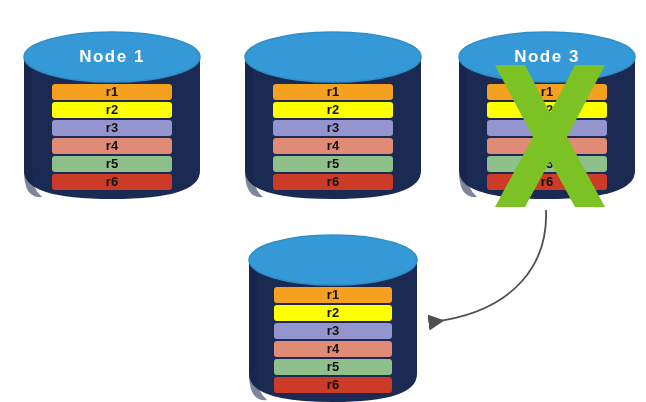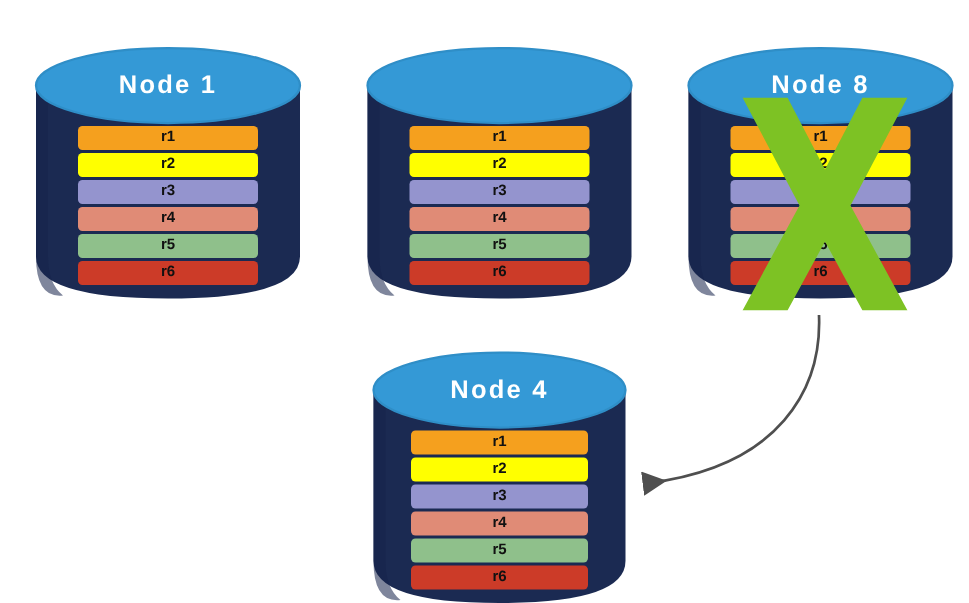--- a/index.html
+++ b/index.html
@@ -46,21 +46,21 @@
     position: absolute;
     left: 0;
     width: 100%;
   }
   .row-bar {
     position: relative;
     height: 16px;
     margin: 0 auto 2px auto;
     border-radius: 3px;
     text-align: center;
-    font-size: 10px;
+    font-size: 13px;
     font-weight: bold;
     color: #111111;
     line-height: 16px;
     font-family: "Liberation Sans", sans-serif;
     box-sizing: border-box;
   }
   .x-mark {
     position: absolute;
     pointer-events: none;
   }
@@ -110,41 +110,40 @@
         <div class="row-bar" style="background: rgb(204, 59, 40); width: 120px;">r6</div>
       </div>
   </div>
 
   <div class="node" style="left:457px; top:10px; width:180px; height:172px;">
     <svg class="node-svg" width="180" height="172" viewBox="0 0 180 172">
       <path d="M2,28 L2,142 Q2,170 90,170 Q178,170 178,142 L178,28 Z" fill="#1b2a52"></path>
       <path d="M2,28 L2,142 Q2,170 20,168 Q10,160 10,142 L10,28 Z" fill="#16224a" opacity="0.55"></path>
       <ellipse cx="90" cy="28" rx="88" ry="25" fill="#3499d6" stroke="#2f8ec7" stroke-width="1.5"></ellipse>
     </svg>
-    <div class="node-title" style="top:18px;">Node  8</div>
+    <div class="node-title" style="top:18px;">Node  3</div>
     <div class="rows" style="top:55px;">
         <div class="row-bar" style="background: rgb(245, 160, 30); width: 120px;">r1</div>
         <div class="row-bar" style="background: rgb(255, 255, 0); width: 120px;">r2</div>
         <div class="row-bar" style="background: rgb(148, 148, 206); width: 120px;">r3</div>
         <div class="row-bar" style="background: rgb(224, 139, 118); width: 120px;">r4</div>
         <div class="row-bar" style="background: rgb(143, 192, 139); width: 120px;">r5</div>
         <div class="row-bar" style="background: rgb(204, 59, 40); width: 120px;">r6</div>
       </div>
     <svg class="x-mark" style="left:28px; top:36px;" width="130" height="142" viewBox="0 0 130 142">
       <polygon points="10,0 40,0 65,48 90,0 120,0 82,72 120,142 90,142 65,96 40,142 10,142 48,72" fill="#7dc224"></polygon>
     </svg>
   </div>
 
   <div class="node" style="left:247px; top:213px; width:172px; height:172px;">
     <svg class="node-svg" width="172" height="172" viewBox="0 0 172 172">
       <path d="M2,28 L2,142 Q2,170 86,170 Q170,170 170,142 L170,28 Z" fill="#1b2a52"></path>
       <path d="M2,28 L2,142 Q2,170 20,168 Q10,160 10,142 L10,28 Z" fill="#16224a" opacity="0.55"></path>
       <ellipse cx="86" cy="28" rx="84" ry="25" fill="#3499d6" stroke="#2f8ec7" stroke-width="1.5"></ellipse>
     </svg>
-    <div class="node-title" style="top:18px;">Node  4</div>
     <div class="rows" style="top:55px;">
         <div class="row-bar" style="background: rgb(245, 160, 30); width: 118px;">r1</div>
         <div class="row-bar" style="background: rgb(255, 255, 0); width: 118px;">r2</div>
         <div class="row-bar" style="background: rgb(148, 148, 206); width: 118px;">r3</div>
         <div class="row-bar" style="background: rgb(224, 139, 118); width: 118px;">r4</div>
         <div class="row-bar" style="background: rgb(143, 192, 139); width: 118px;">r5</div>
         <div class="row-bar" style="background: rgb(204, 59, 40); width: 118px;">r6</div>
       </div>
   </div>
 

